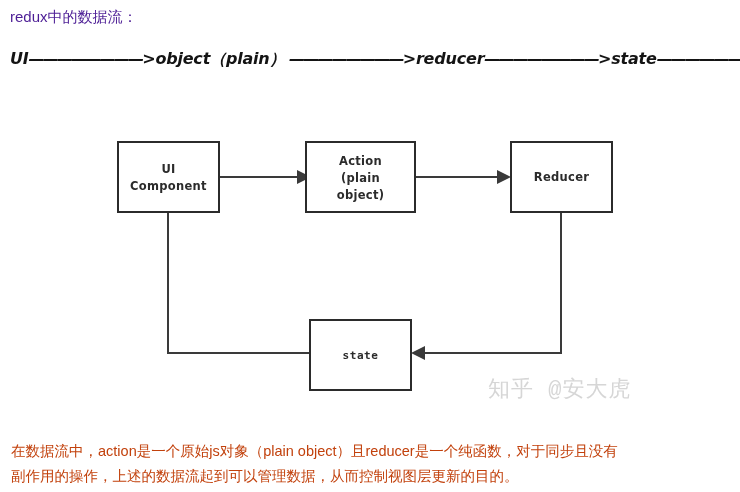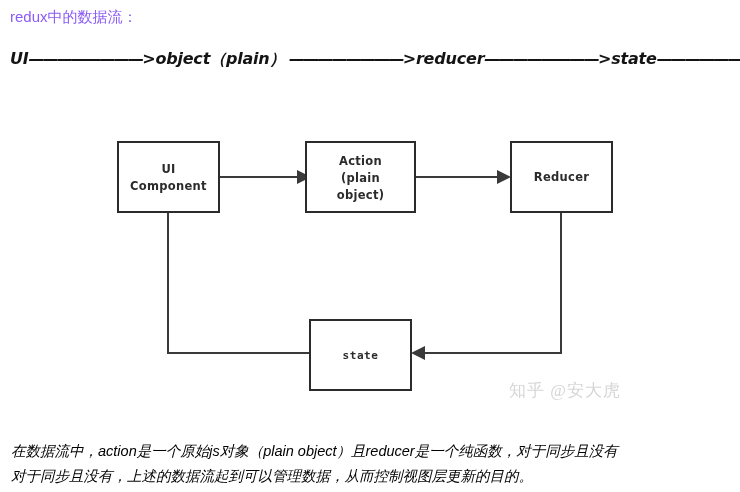--- a/index.html
+++ b/index.html
@@ -17,21 +17,21 @@
     -webkit-font-smoothing: antialiased;
   }
 
   
   #heading {
     position: absolute;
     left: 10px;
     top: 7px;
     font-size: 15px;
     line-height: 20px;
-    color: #8b5cf6;
+    color: #4c1d95;
     white-space: nowrap;
   }
 
   
   #flow-line {
     position: absolute;
     left: 10px;
     top: 48px;
     width: 720px;
     font-family: "DejaVu Sans", "Liberation Sans", sans-serif;
@@ -77,40 +77,39 @@
   .conn {
     stroke: #3a3a3a;
     stroke-width: 2;
     fill: none;
   }
   .arrowhead { fill: #3a3a3a; }
 
   
   #watermark {
     position: absolute;
-    left: 509px;
+    left: 488px;
     top: 381px;
-    font-size: 17px;
+    font-size: 22px;
     line-height: 20px;
     color: #d6d6d6;
     letter-spacing: 1px;
     white-space: nowrap;
-    font-family: Liberation Serif, serif;
+    font-family: Liberation Mono, monospace;
   }
 
   
   #caption {
     position: absolute;
     left: 11px;
     top: 439px;
     width: 716px;
     font-size: 14.5px;
     line-height: 25px;
-    color: #000000;
-    font-style: italic;
+    color: #c2410c;
   }
   #caption p { margin: 0; white-space: nowrap; }
 </style>
 </head>
 <body>
 
 <div id="heading">redux中的数据流：</div>
 
 <div id="flow-line">
   <span class="seg">UI</span><span class="seg dash">————————</span><span class="seg">&gt;</span><span class="seg">object（plain）</span><span class="seg dash"> ————————</span><span class="seg">&gt;</span><span class="seg">reducer</span><span class="seg dash">————————</span><span class="seg">&gt;</span><span class="seg">state</span><span class="seg dash">————————</span>
@@ -162,14 +161,14 @@
       <text class="box-label mono" x="360.5" y="249">state</text>
     </g>
 
   </svg>
 </div>
 
 <div id="watermark">知乎 @安大虎</div>
 
 <div id="caption">
   <p>在数据流中，action是一个原始js对象（plain object）且reducer是一个纯函数，对于同步且没有</p>
-  <p>对于同步且没有，上述的数据流起到可以管理数据，从而控制视图层更新的目的。</p>
+  <p>副作用的操作，上述的数据流起到可以管理数据，从而控制视图层更新的目的。</p>
 </div>
 
 </body></html>

